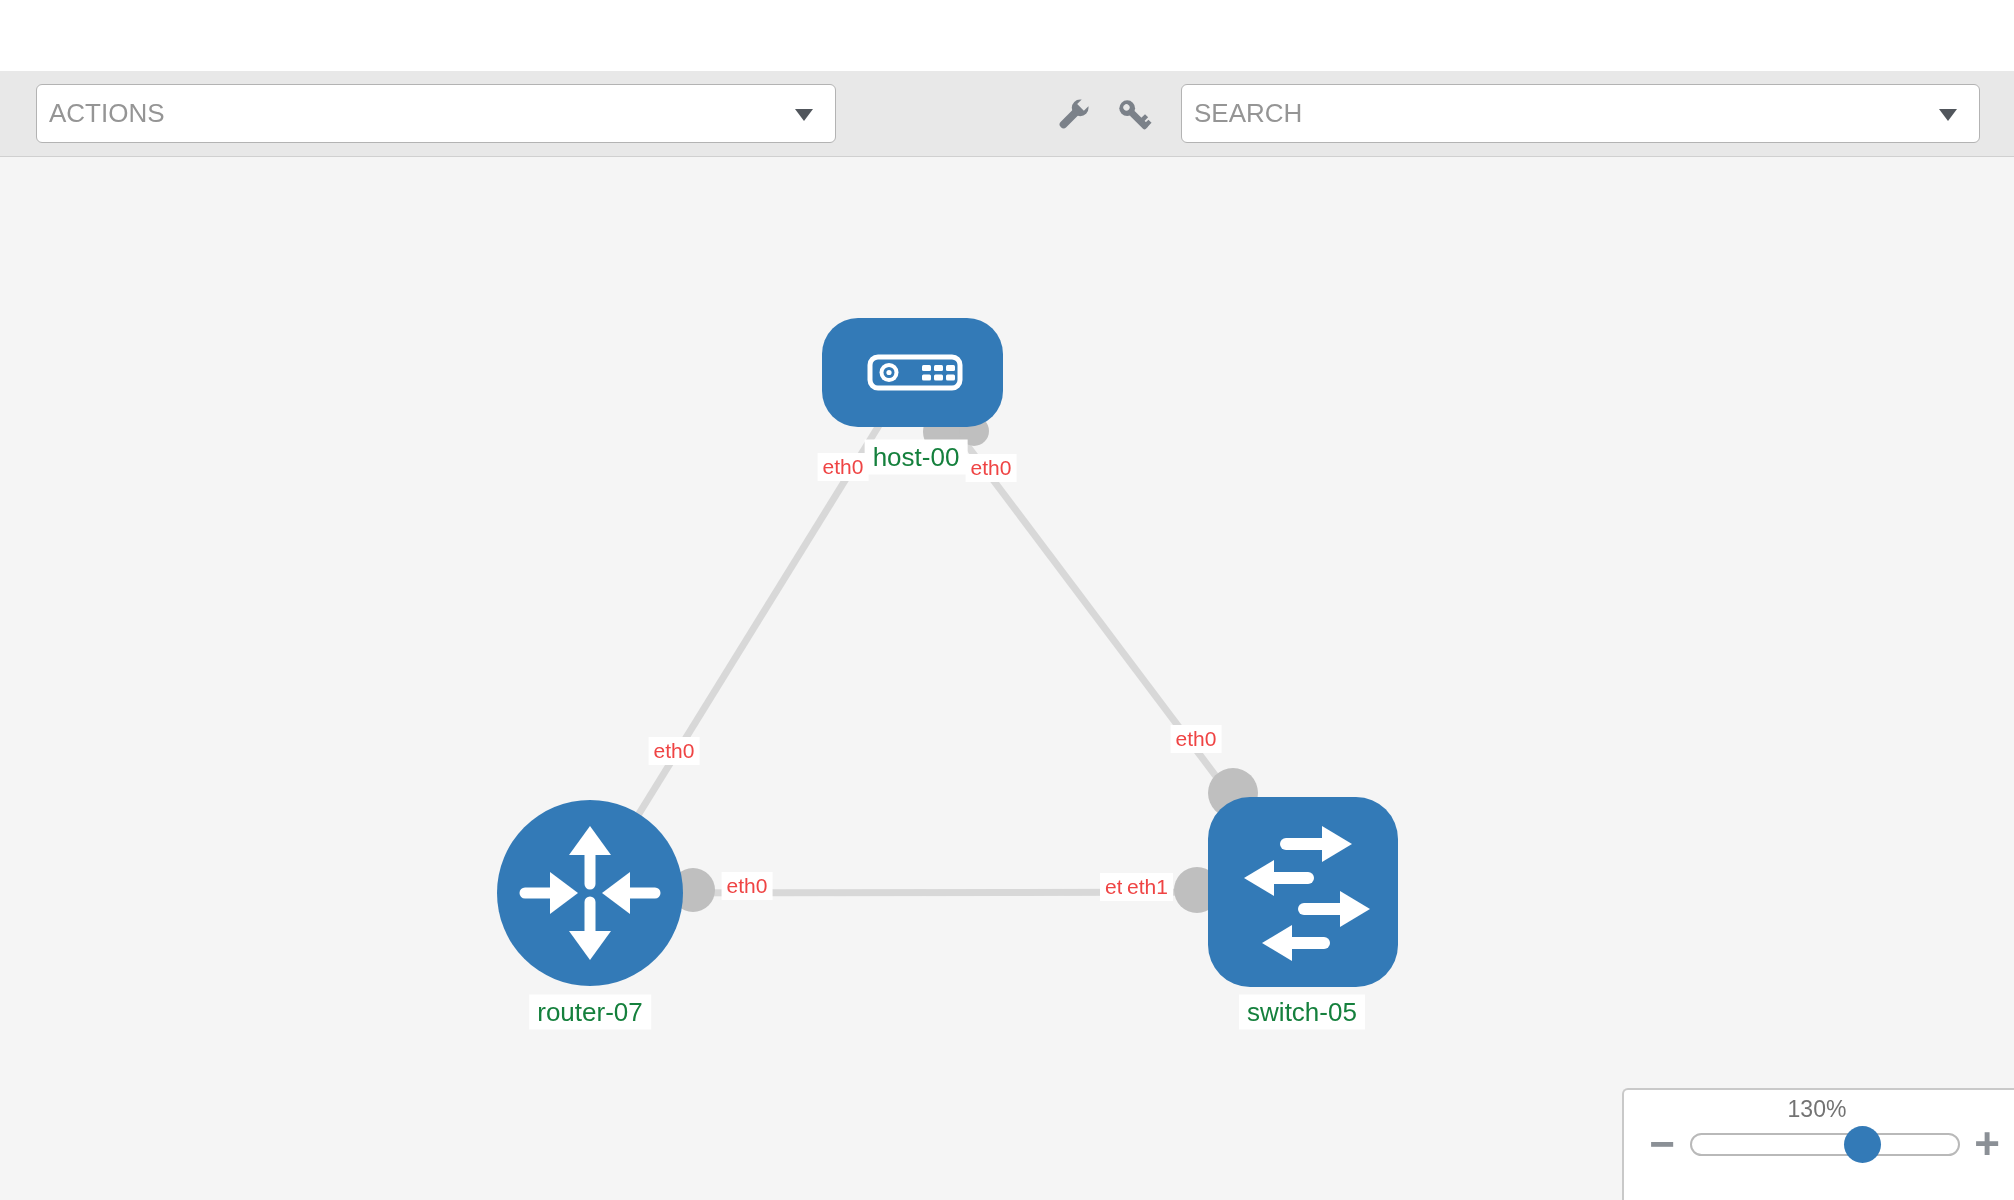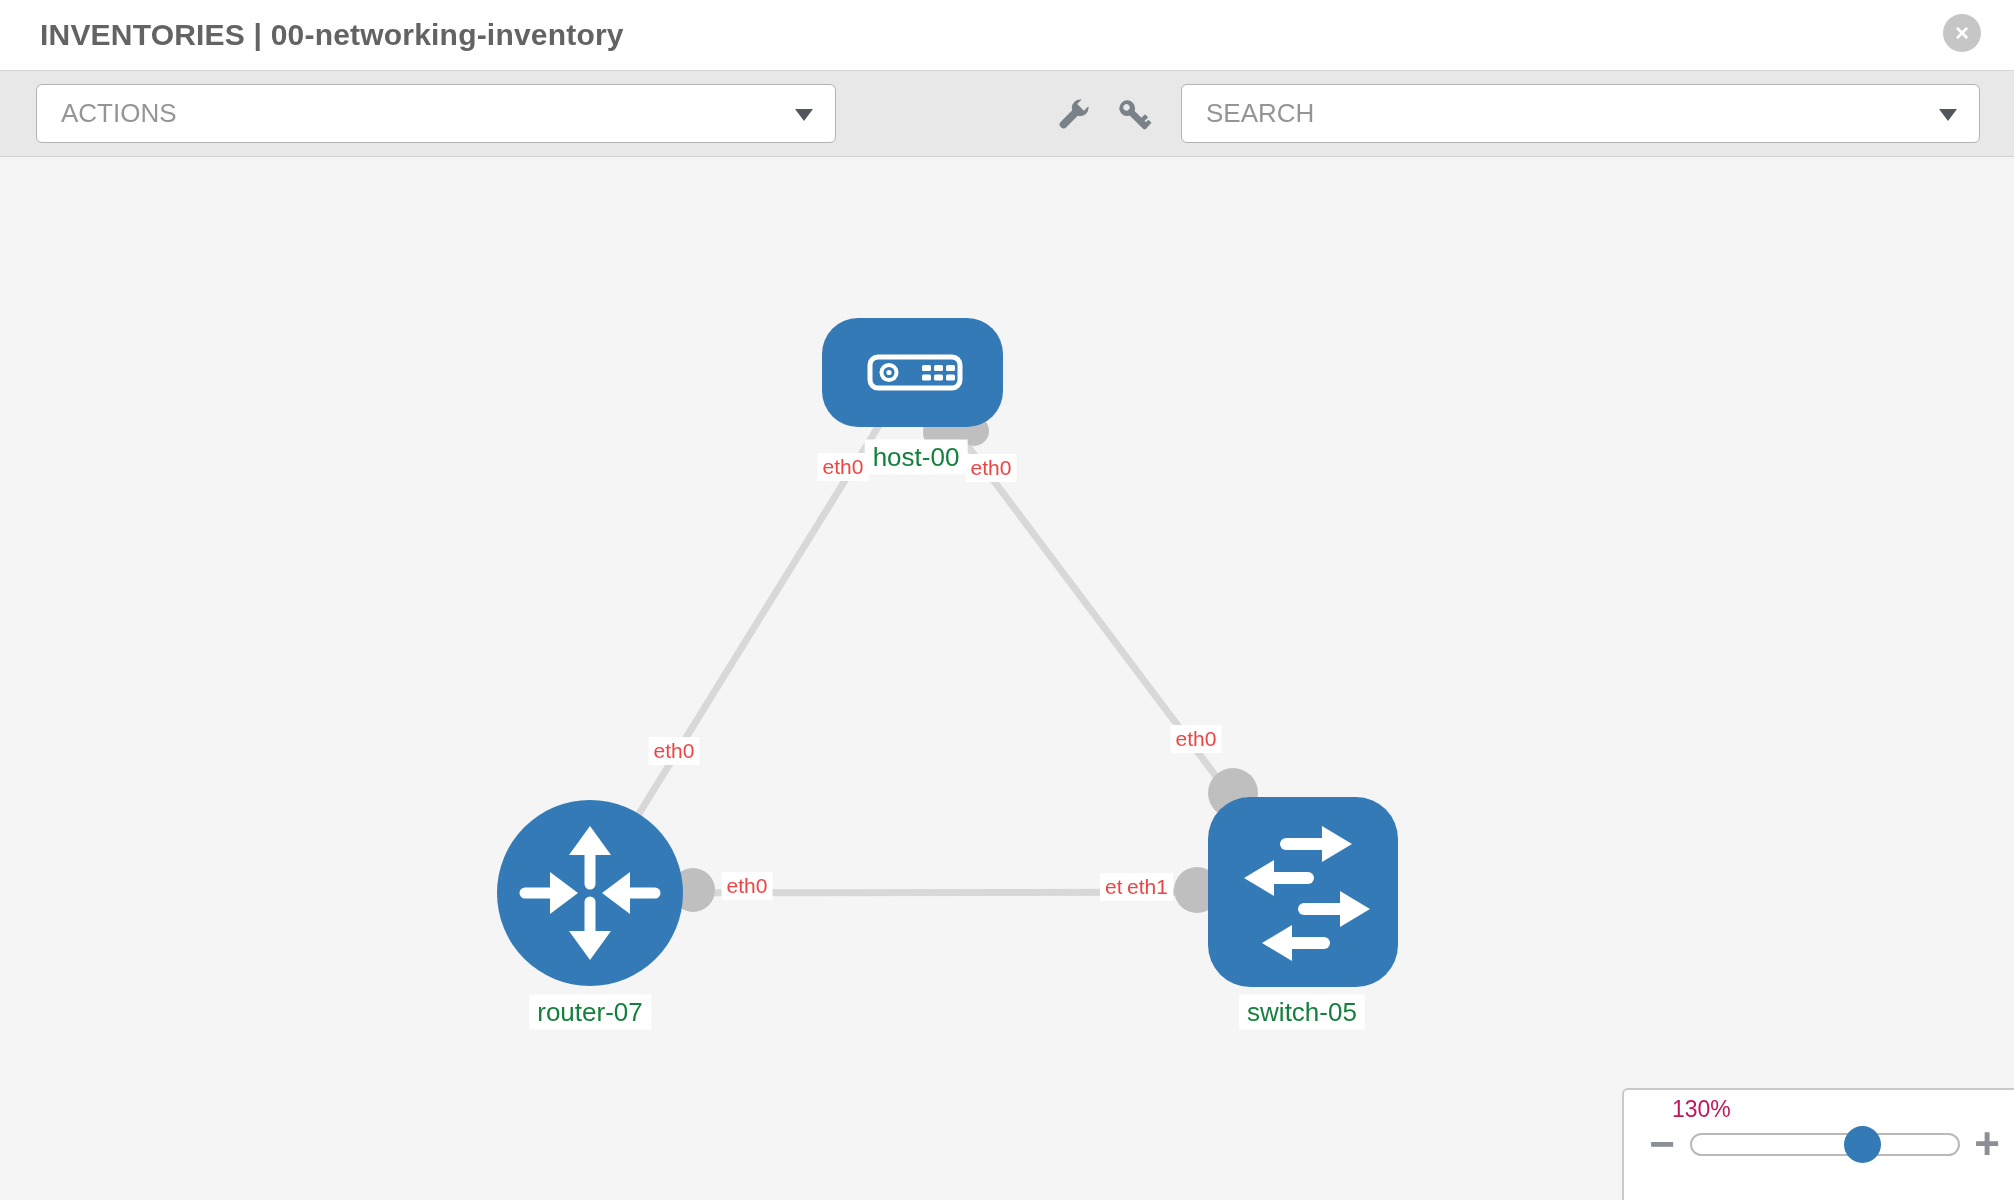--- a/index.html
+++ b/index.html
@@ -12,21 +12,21 @@
   .page-title{position:absolute;left:40px;top:0;height:70px;display:flex;align-items:center;
           font-size:30px;font-weight:bold;color:#636363;letter-spacing:.2px;white-space:pre;}
   .close-btn{position:absolute;right:33px;top:14px;width:38px;height:38px;border-radius:50%;
           background:#c6c6c6;color:#fff;display:flex;align-items:center;justify-content:center;
           font-size:24px;font-weight:bold;cursor:pointer;line-height:1;}
 
   
   .toolbar{position:absolute;top:71px;left:0;right:0;height:85px;background:#e8e8e8;
           border-bottom:1px solid #d0d0d0;}
   .select{position:absolute;top:13px;height:59px;background:#fff;border:1px solid #b3b3b3;
-          border-radius:6px;display:flex;align-items:center;padding:0 24px;box-sizing:border-box;
+          border-radius:6px;display:flex;align-items:center;padding:0 12px;box-sizing:border-box;
           color:#959595;font-size:26px;cursor:pointer;}
   .select .caret{position:absolute;right:22px;top:50%;margin-top:-5px;width:0;height:0;
           border-left:9px solid transparent;border-right:9px solid transparent;
           border-top:12px solid #51565c;}
   .actions-select{left:36px;width:800px;}
   .search-select{left:1181px;width:799px;}
   .tool-btn{position:absolute;top:24px;width:44px;height:44px;display:flex;align-items:center;
           justify-content:center;cursor:pointer;background:none;border:none;padding:0;}
   .wrench-btn{left:1050px;}
   .key-btn{left:1113px;}
@@ -44,43 +44,37 @@
           font-size:26px;padding:2px 8px;white-space:nowrap;z-index:31;}
   .iface-label{position:absolute;transform:translate(-50%,-50%);background:#fff;color:#ef4444;
           font-size:21px;padding:2px 5px;white-space:nowrap;z-index:30;}
   .iface-label.anchor-left{transform:translate(0,-50%);}
   .z32{z-index:32;}
 
   
   .zoom-panel{position:absolute;left:1622px;top:931px;width:392px;height:112px;background:#fff;
           border:2px solid #c9c9c9;border-right:none;border-bottom:none;
           border-top-left-radius:6px;box-sizing:border-box;z-index:40;}
-  .zoom-value{position:absolute;left:48px;top:6px;width:270px;text-align:left;
-          font-size:23px;color:#be185d;}
+  .zoom-value{position:absolute;left:58px;top:6px;width:270px;text-align:center;
+          font-size:23px;color:#737373;}
   .zoom-btn{position:absolute;top:26px;width:44px;height:56px;display:flex;align-items:center;
           justify-content:center;font-size:44px;font-weight:bold;color:#8b9096;cursor:pointer;
           background:none;border:none;line-height:1;}
   .zoom-minus{left:16px;}
   .zoom-plus{left:341px;}
   .zoom-track{position:absolute;left:66px;top:43px;width:270px;height:23px;background:#fff;
           border:2px solid #b9b9b9;border-radius:13px;box-sizing:border-box;cursor:pointer;}
   .zoom-thumb{position:absolute;top:36px;width:37px;height:37px;border-radius:50%;
           background:#337ab7;cursor:grab;}
 </style>
 </head>
 <body>
 
 <div class="page">
 
-  <div class="header">
-    <div class="page-title"><span>INVENTORIES</span><span> | </span><span>00-networking-inventory</span></div>
-    <div class="close-btn">
-      <span>×</span>
-    </div>
-  </div>
 
   <div class="toolbar">
     <div class="select actions-select">
       <span>ACTIONS</span>
       <span class="caret"></span>
     </div>
     <button class="tool-btn wrench-btn">
       <span>
         <svg width="42" height="42" viewBox="0 0 40 40">
           <g transform="rotate(45 20 20)" fill="#7b8189">

